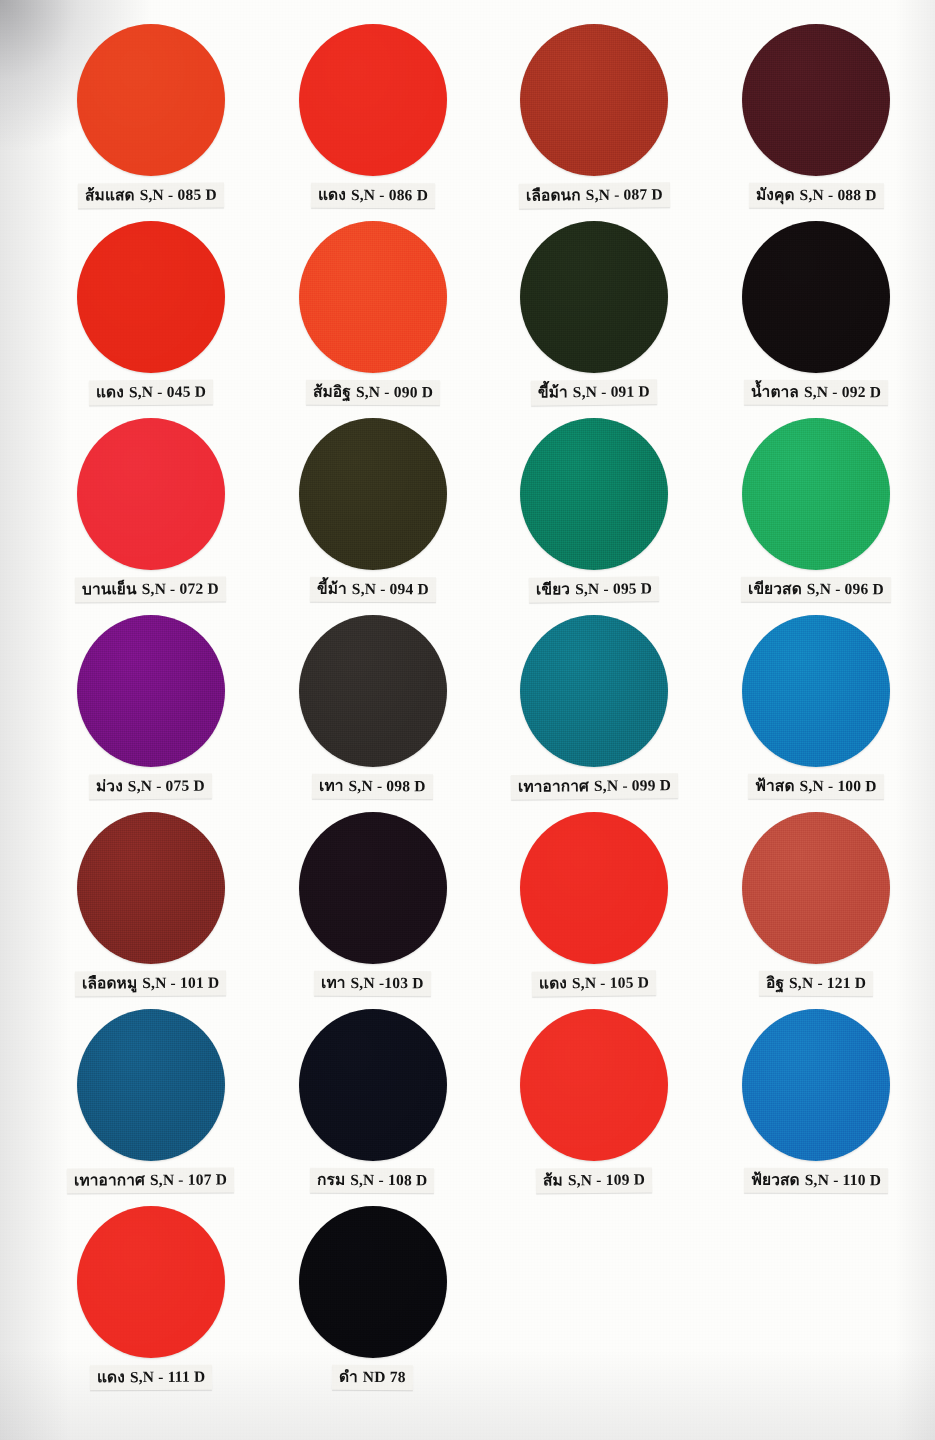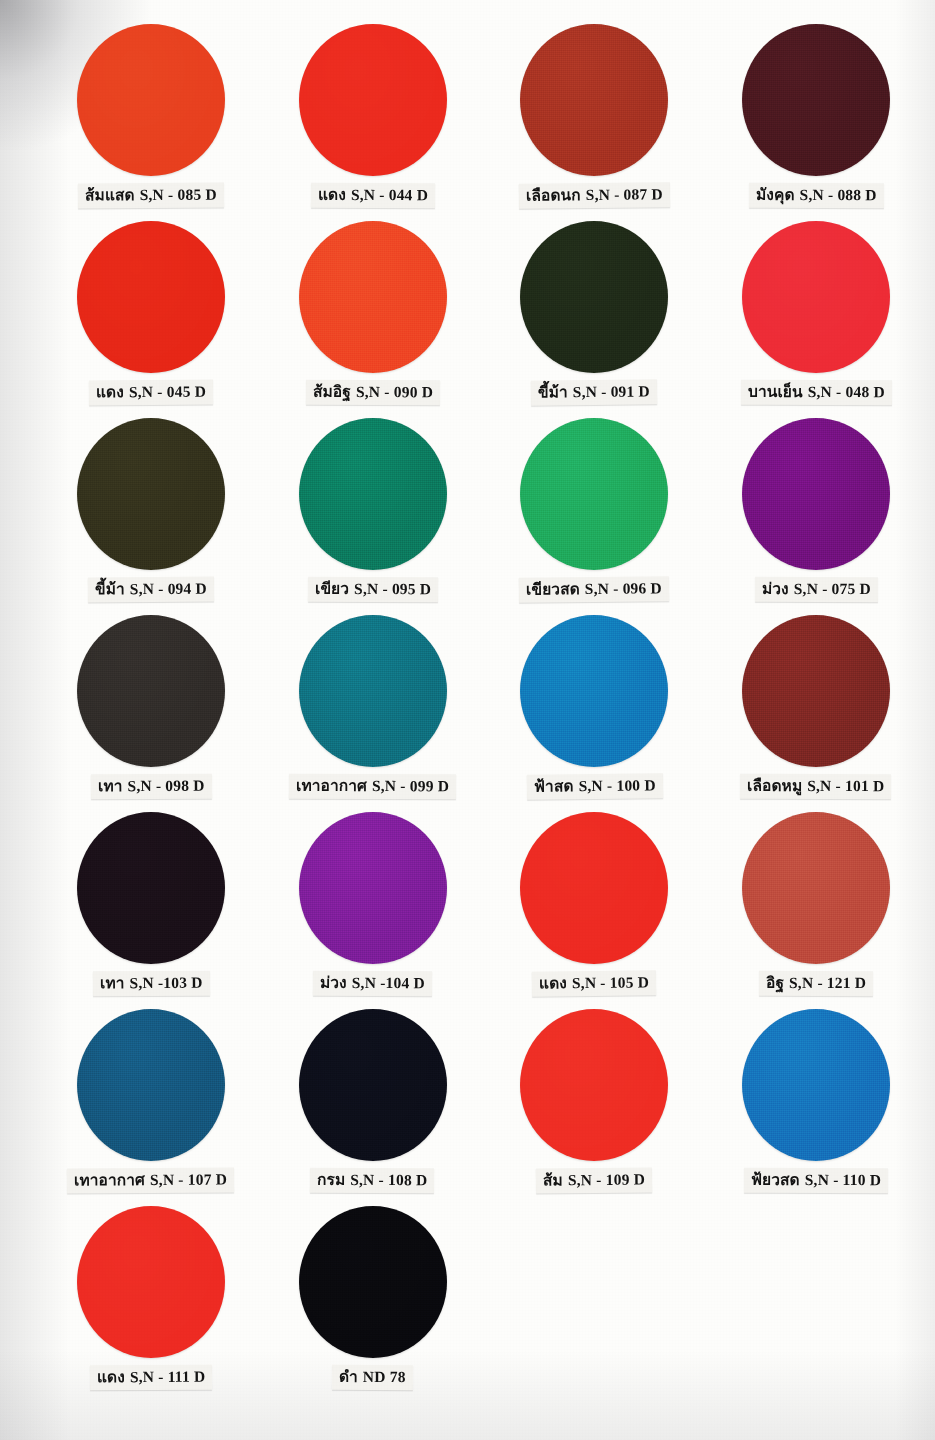--- a/index.html
+++ b/index.html
@@ -148,21 +148,21 @@
       <div class="swatch-cell">
         <div class="swatch-disc-wrap">
           <div class="swatch-disc smooth" style="background: rgb(232, 64, 31);"></div>
         </div>
         <div class="swatch-label"><span>ส้มแสด</span><span class="code">S,N - 085 D</span></div>
       </div>
       <div class="swatch-cell">
         <div class="swatch-disc-wrap">
           <div class="swatch-disc smooth" style="background: rgb(236, 42, 30);"></div>
         </div>
-        <div class="swatch-label"><span>แดง</span><span class="code">S,N - 044 D</span></div>
+        <div class="swatch-label"><span>แดง</span><span class="code">S,N - 086 D</span></div>
       </div>
       <div class="swatch-cell">
         <div class="swatch-disc-wrap">
           <div class="swatch-disc" style="background: rgb(166, 50, 34);"></div>
         </div>
         <div class="swatch-label"><span>เลือดนก</span><span class="code">S,N - 087 D</span></div>
       </div>
       <div class="swatch-cell">
         <div class="swatch-disc-wrap">
           <div class="swatch-disc" style="background: rgb(73, 24, 31);"></div>
@@ -182,23 +182,29 @@
         <div class="swatch-label"><span>ส้มอิฐ</span><span class="code">S,N - 090 D</span></div>
       </div>
       <div class="swatch-cell">
         <div class="swatch-disc-wrap">
           <div class="swatch-disc" style="background: rgb(31, 42, 24);"></div>
         </div>
         <div class="swatch-label"><span>ขี้ม้า</span><span class="code">S,N - 091 D</span></div>
       </div>
       <div class="swatch-cell">
         <div class="swatch-disc-wrap">
+          <div class="swatch-disc" style="background: rgb(18, 13, 14);"></div>
+        </div>
+        <div class="swatch-label"><span>น้ำตาล</span><span class="code">S,N - 092 D</span></div>
+      </div>
+      <div class="swatch-cell">
+        <div class="swatch-disc-wrap">
           <div class="swatch-disc smooth" style="background: rgb(238, 44, 54);"></div>
         </div>
-        <div class="swatch-label"><span>บานเย็น</span><span class="code">S,N - 048 D</span></div>
+        <div class="swatch-label"><span>บานเย็น</span><span class="code">S,N - 072 D</span></div>
       </div>
       <div class="swatch-cell">
         <div class="swatch-disc-wrap">
           <div class="swatch-disc" style="background: rgb(51, 49, 28);"></div>
         </div>
         <div class="swatch-label"><span>ขี้ม้า</span><span class="code">S,N - 094 D</span></div>
       </div>
       <div class="swatch-cell">
         <div class="swatch-disc-wrap">
           <div class="swatch-disc" style="background: rgb(12, 122, 94);"></div>
@@ -239,26 +245,20 @@
         <div class="swatch-disc-wrap">
           <div class="swatch-disc" style="background: rgb(124, 39, 35);"></div>
         </div>
         <div class="swatch-label"><span>เลือดหมู</span><span class="code">S,N - 101 D</span></div>
       </div>
       <div class="swatch-cell">
         <div class="swatch-disc-wrap">
           <div class="swatch-disc" style="background: rgb(26, 16, 24);"></div>
         </div>
         <div class="swatch-label"><span>เทา</span><span class="code">S,N -103 D</span></div>
-      </div>
-      <div class="swatch-cell">
-        <div class="swatch-disc-wrap">
-          <div class="swatch-disc" style="background: rgb(125, 30, 154);"></div>
-        </div>
-        <div class="swatch-label"><span>ม่วง</span><span class="code">S,N -104 D</span></div>
       </div>
       <div class="swatch-cell">
         <div class="swatch-disc-wrap">
           <div class="swatch-disc smooth" style="background: rgb(238, 42, 34);"></div>
         </div>
         <div class="swatch-label"><span>แดง</span><span class="code">S,N - 105 D</span></div>
       </div>
       <div class="swatch-cell">
         <div class="swatch-disc-wrap">
           <div class="swatch-disc" style="background: rgb(189, 74, 60);"></div>

